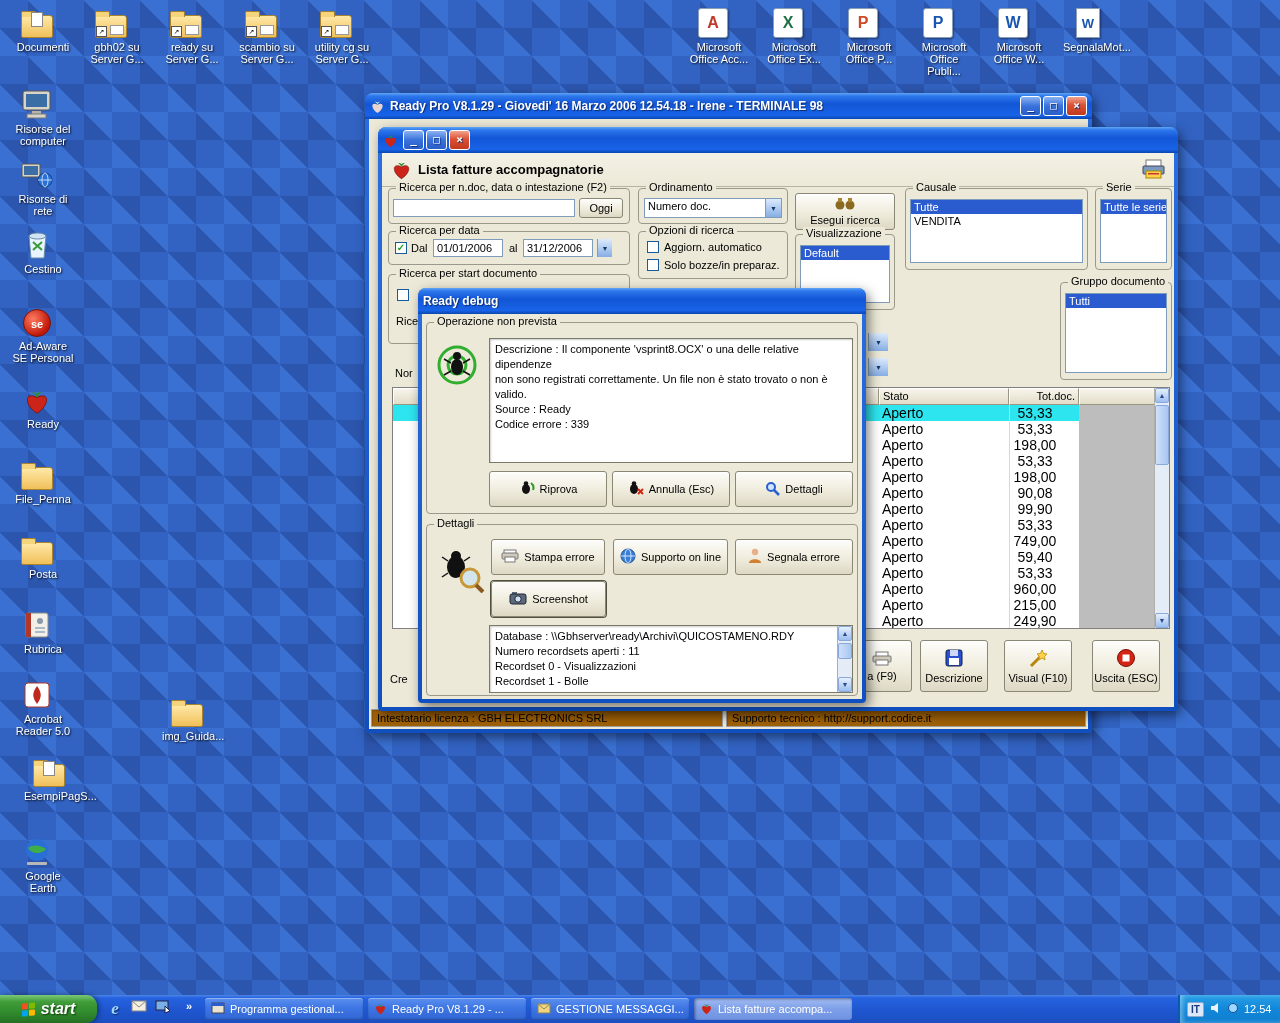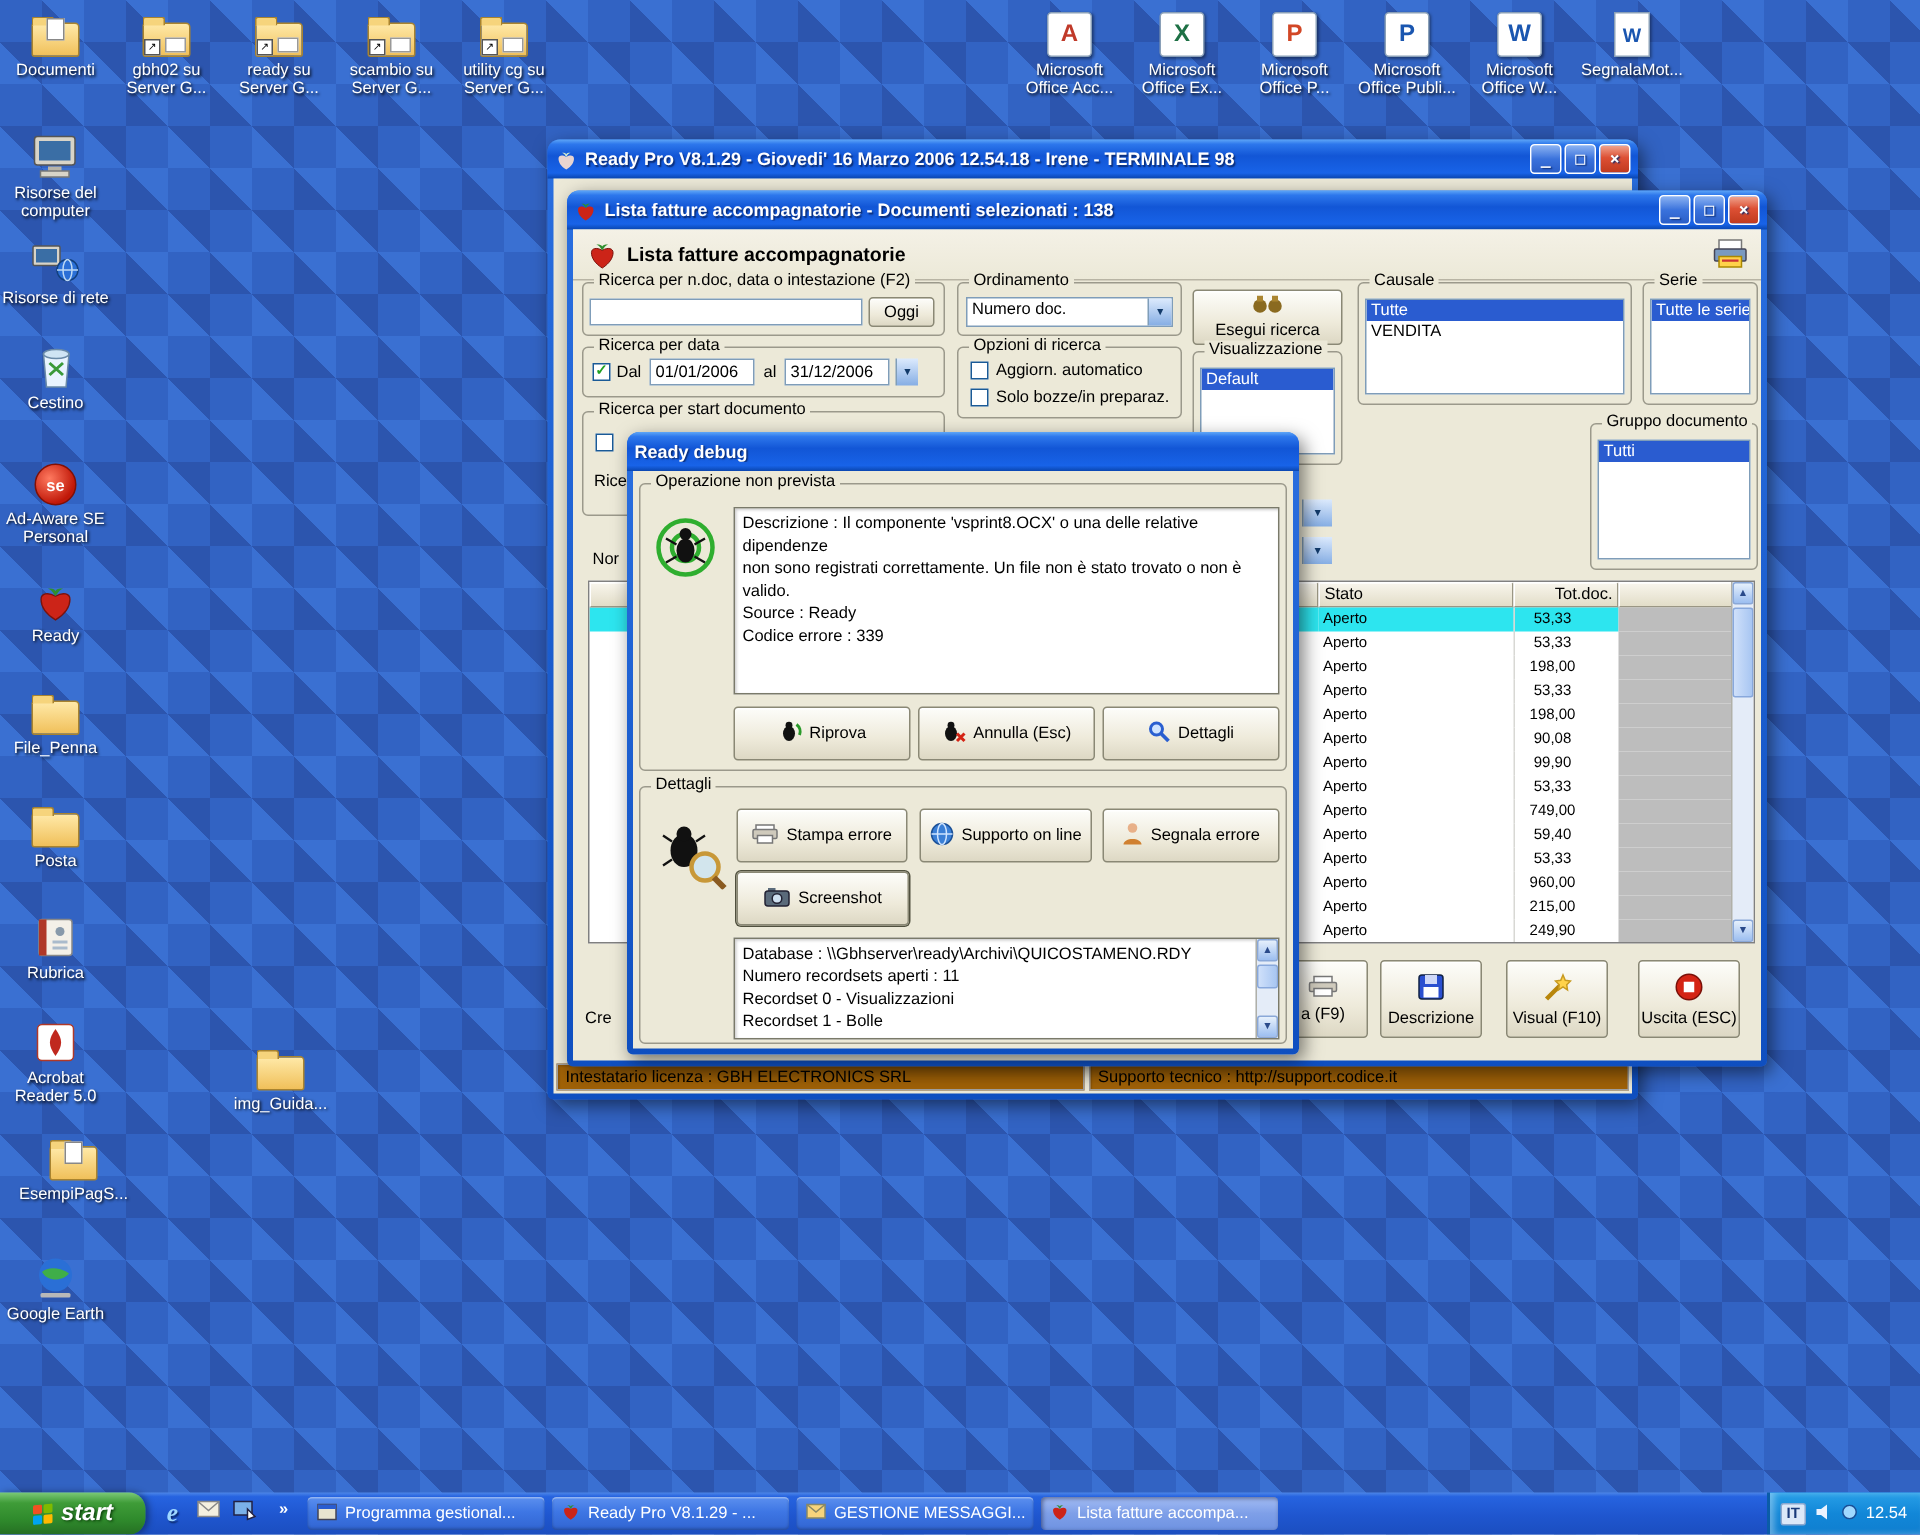--- a/index.html
+++ b/index.html
@@ -8,21 +8,21 @@
 #screen{position:relative;width:1280px;height:1023px;
   background-color:#3263c3;
   background-image:
     linear-gradient(45deg,#3a70d2 25%,transparent 25%,transparent 75%,#3a70d2 75%),
     linear-gradient(45deg,#2c55ae 25%,transparent 25%,transparent 75%,#2c55ae 75%);
   background-size:56px 56px;background-position:0 0,28px 28px;}
 
 
 .dicon{position:absolute;width:74px;text-align:center;cursor:default;}
 .dicon .ic{height:34px;display:flex;align-items:flex-end;justify-content:center;}
-.dicon .lb{margin-top:3px;color:#fff;font-size:11px;line-height:12px;text-shadow:1px 1px 2px #000;}
+.dicon .lb{margin-top:3px;color:#fff;font-size:11px;line-height:12px;text-shadow:1px 1px 2px #000;padding-left:12px;}
 .fold{width:32px;height:23px;position:relative;background:linear-gradient(180deg,#ffe9a8,#f0c05a);border:1px solid #a8832f;border-radius:2px 3px 2px 2px;}
 .fold:before{content:"";position:absolute;left:-1px;top:-5px;width:13px;height:5px;background:#f6d47c;border:1px solid #a8832f;border-bottom:0;border-radius:2px 2px 0 0;}
 .fold .env{position:absolute;right:2px;bottom:2px;width:14px;height:10px;background:#fff;border:1px solid #999;}
 .fold .pg{position:absolute;left:9px;top:-4px;width:12px;height:15px;background:#fff;border:1px solid #888;}
 .sc:after{content:"↗";position:absolute;left:0;bottom:0;width:9px;height:9px;background:#fff;border:1px solid #555;font-size:7px;line-height:9px;color:#000;}
 .offic{width:30px;height:30px;background:#fff;border:1px solid #8aa0b8;border-radius:3px;font-weight:bold;font-size:16px;line-height:28px;text-align:center;box-shadow:1px 1px 2px rgba(0,0,0,.4);}
 .o0{color:#c03a2a}.o1{color:#1e7145}.o2{color:#d24726}.o3{color:#1a56b0}.o4{color:#1a56b0}
 .wpage{width:24px;height:30px;background:#fff;border:1px solid #8aa0b8;font-weight:bold;font-size:13px;line-height:30px;text-align:center;color:#1a56b0;box-shadow:1px 1px 2px rgba(0,0,0,.4);}
 .redball{width:28px;height:28px;border-radius:50%;background:radial-gradient(circle at 9px 9px,#ff7a60,#c01808 70%);border:1px solid #801005;color:#fff;font-weight:bold;line-height:28px;}
 
@@ -51,21 +51,21 @@
 .cmb .cv{flex:1;padding:1px 3px;white-space:nowrap;overflow:hidden;}
 .arr{width:16px;background:linear-gradient(180deg,#dceafd,#86aee4);border-left:1px solid #7F9DB9;display:flex;align-items:center;justify-content:center;font-size:7px;color:#123a6a;}
 .ckb{position:absolute;width:12px;height:12px;background:#fff;border:1px solid #1a5a96;font-size:10px;line-height:10px;text-align:center;color:#21a121;font-weight:bold;}
 .white{position:absolute;background:#fff;border:1px solid #7a7a6a;box-shadow:inset 1px 1px 2px rgba(0,0,0,.2);font-size:11px;padding:3px 5px;line-height:15px;overflow:hidden;}
 .lbl{position:absolute;font-size:11px;white-space:nowrap;}
 
 
 .tblk{position:absolute;background:#fff;border:1px solid #808080;overflow:hidden;}
 .thead{display:flex;height:17px;}
 .th{background:linear-gradient(180deg,#f8f5ec,#e2ddc8);border:1px solid #fff;border-right-color:#9a9684;border-bottom-color:#9a9684;font-size:11px;line-height:15px;overflow:hidden;}
-.trow{display:flex;height:16px;font-size:10px;line-height:16px;}
+.trow{display:flex;height:16px;font-size:14px;line-height:16px;}
 .td0{width:16px;}
 .td1{width:130px;padding-left:3px;}
 .td2{width:70px;text-align:center;padding-right:19px;border-left:1px solid #d8d8d4;}
 .tdf{width:77px;background:#bdbdbd;}
 .hi .td0,.hi .td1,.hi .td2{background:#2de5ef;}
 .vsb{position:absolute;top:0;bottom:0;right:0;width:15px;background:#e4ecf8;border-left:1px solid #b0b0a8;}
 .sbtn{height:15px;background:linear-gradient(180deg,#e6f0fc,#9cbef0);border:1px solid #8aa8d8;border-radius:2px;color:#2a4a8a;font-size:7px;text-align:center;line-height:13px;}
 .sbtn.dn{position:absolute;bottom:0;left:0;right:0;}
 .sth{position:absolute;left:0;right:0;background:linear-gradient(90deg,#cfe0fa,#a8c6f2);border:1px solid #88a8dc;border-radius:2px;}
 
@@ -301,21 +301,20 @@
   </div>
 
   <div class="xpwin" style="left:378px;top:127px;width:800px;height:584px;z-index:20">
     <div class="tbar">
       <span style="margin-right:5px;display:flex">
         <svg width="15" height="15" viewBox="0 0 16 16">
             <path d="M8 15 C4 12.5 2.5 9.5 2.5 7.2 C2.5 5 5 4.3 8 6 C11 4.3 13.5 5 13.5 7.2 C13.5 9.5 12 12.5 8 15Z" fill="#cc2418"></path>
             <path d="M8 6 C7 4.5 6.5 3.5 5 3 C7 3 7.5 3.2 8 4 C8.5 3.2 9 3 11 3 C9.5 3.5 9 4.5 8 6Z" fill="#2f8f2f"></path>
           </svg>
       </span>
-      <span class="ttl">Lista fatture accompagnatorie - Documenti selezionati : 138</span>
       <span class="cbtns">
         <span class="cbtn mm">_</span>
         <span class="cbtn mm">□</span>
         <span class="cbtn cl">×</span>
       </span>
     </div>
     <div class="client">
 
       <div class="hstrip">
         <span style="position:absolute;left:9px;top:6px">

